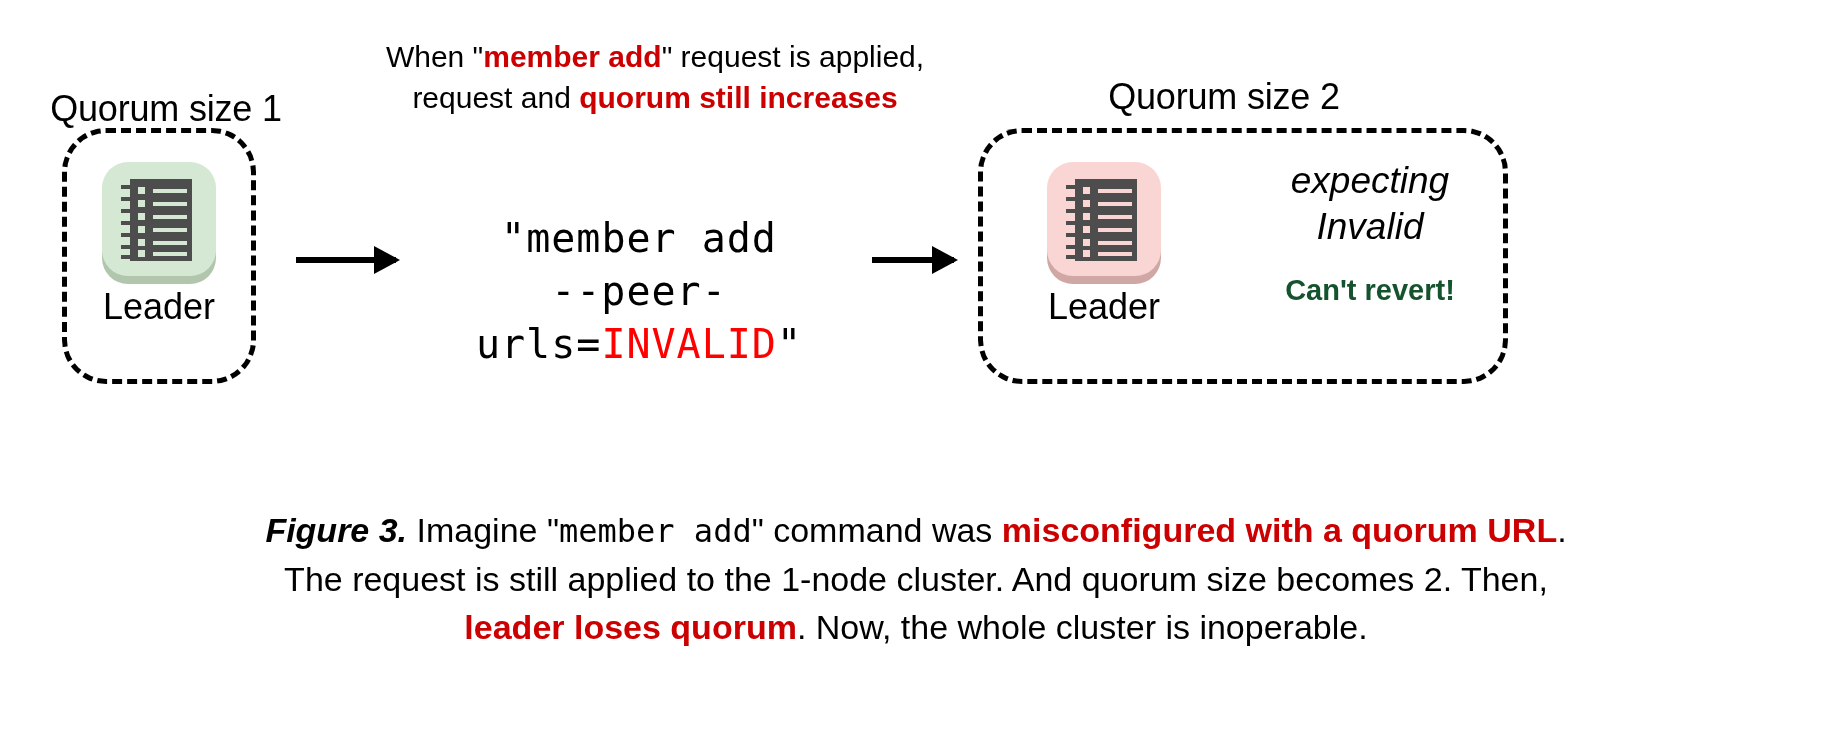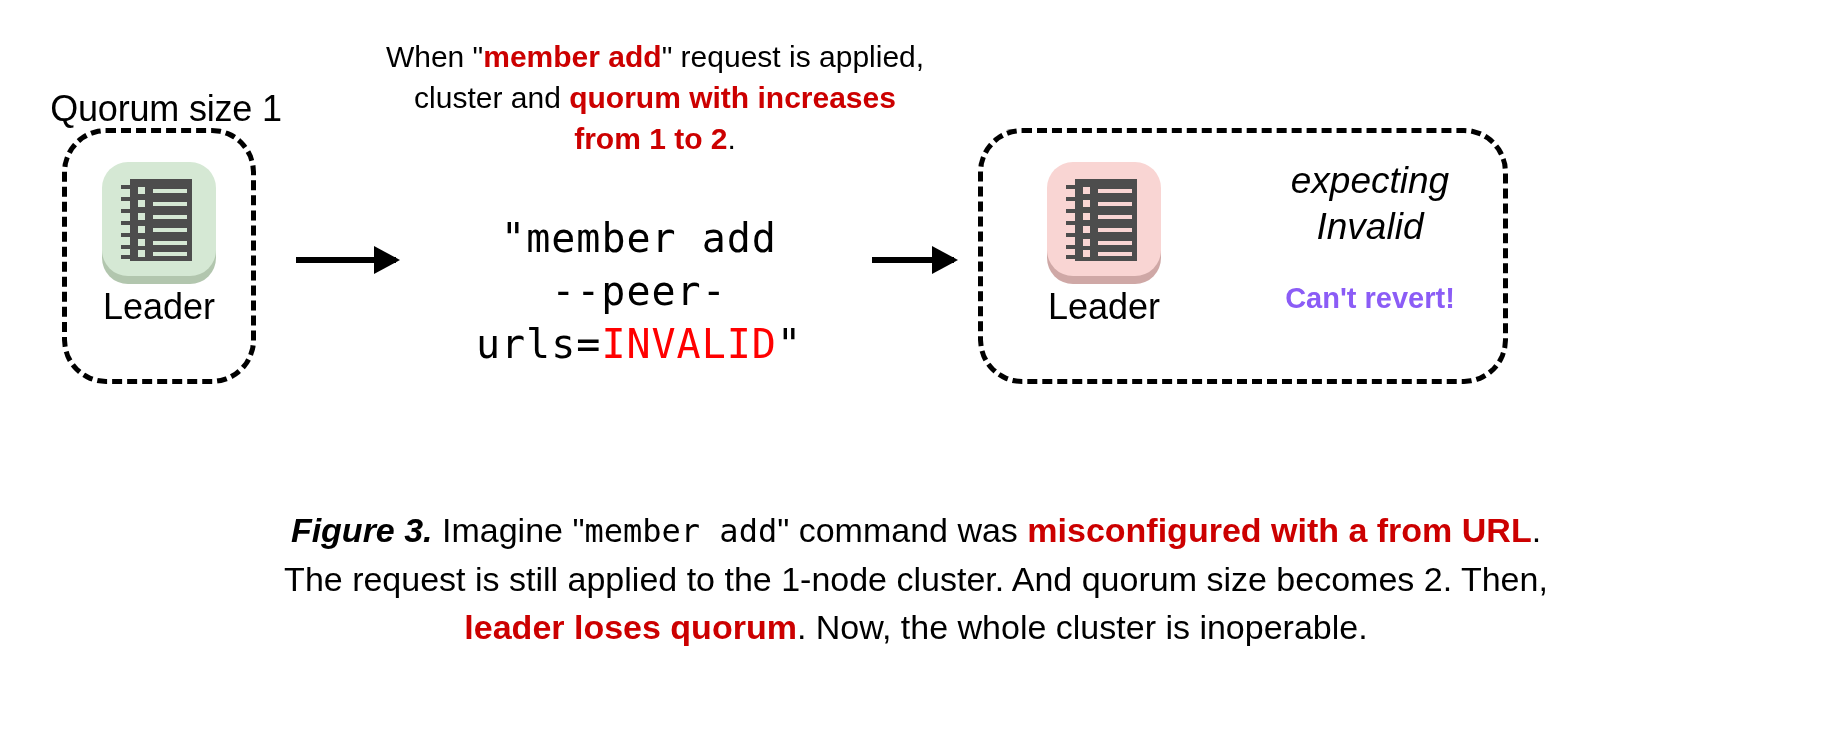--- a/index.html
+++ b/index.html
@@ -180,24 +180,24 @@
     width: 250px;
     text-align: center;
   }
   #right-note .line {
     font-style: italic;
     font-size: 37px;
     line-height: 46px;
     white-space: nowrap;
   }
   #right-note .warn {
-    margin-top: 32px;
+    margin-top: 24px;
     font-size: 29px;
     font-weight: bold;
-    color: #8b5cf6;
+    color: #14532d;
     white-space: nowrap;
     text-align: center;
   }
 
   
   #figure-caption {
     position: absolute;
     left: 0;
     top: 506px;
     width: 1832px;
@@ -208,22 +208,21 @@
   #figure-caption .mono { font-size: 32px; }
   #figure-caption .fignum { font-style: italic; font-weight: bold; }
 </style>
 </head>
 <body>
 
 <div class="stage">
 
   <div id="top-note">
     <div><span>When "</span><span class="red">member add</span><span>" request is applied,</span></div>
-    <div><span>cluster and </span><span class="red">quorum with increases</span></div>
-    <div><span class="red">from 1 to 2</span><span>.</span></div>
+    <div><span>request and </span><span class="red">quorum still increases</span></div>
   </div>
 
   <div id="label-left" class="cluster-label">Quorum size 1</div>
   <div id="box-left" class="cluster-box"></div>
 
   <div id="node-left" class="node">
     <div class="tile-wrap">
       <div class="tile-shadow tile-green-shadow"></div>
       <div class="tile tile-green">
         <div class="ledger">
@@ -266,20 +265,21 @@
 
   <div id="arrow-1" class="arrow"></div>
 
   <div id="command">
     <div>"member add</div>
     <div><span>--peer-urls=</span><span class="red-pure">INVALID</span><span>"</span></div>
   </div>
 
   <div id="arrow-2" class="arrow"></div>
 
+  <div id="label-right" class="cluster-label">Quorum size 2</div>
   <div id="box-right" class="cluster-box"></div>
 
   <div id="node-right" class="node">
     <div class="tile-wrap">
       <div class="tile-shadow tile-pink-shadow"></div>
       <div class="tile tile-pink">
         <div class="ledger">
           <div class="ring" style="top:6px"></div>
           <div class="ring" style="top:18px"></div>
           <div class="ring" style="top:30px"></div>
@@ -317,18 +317,18 @@
     <div class="node-caption">Leader</div>
   </div>
 
   <div id="right-note">
     <div class="line">expecting</div>
     <div class="line">Invalid</div>
     <div class="warn">Can't revert!</div>
   </div>
 
   <div id="figure-caption">
-    <div><span class="fignum">Figure 3.</span><span> Imagine "</span><span class="mono">member add</span><span>" command was </span><span class="red">misconfigured with a from URL</span><span>.</span></div>
+    <div><span class="fignum">Figure 3.</span><span> Imagine "</span><span class="mono">member add</span><span>" command was </span><span class="red">misconfigured with a quorum URL</span><span>.</span></div>
     <div>The request is still applied to the 1-node cluster. And quorum size becomes 2. Then,</div>
     <div><span class="red">leader loses quorum</span><span>. Now, the whole cluster is inoperable.</span></div>
   </div>
 
 </div>
 
 </body></html>

